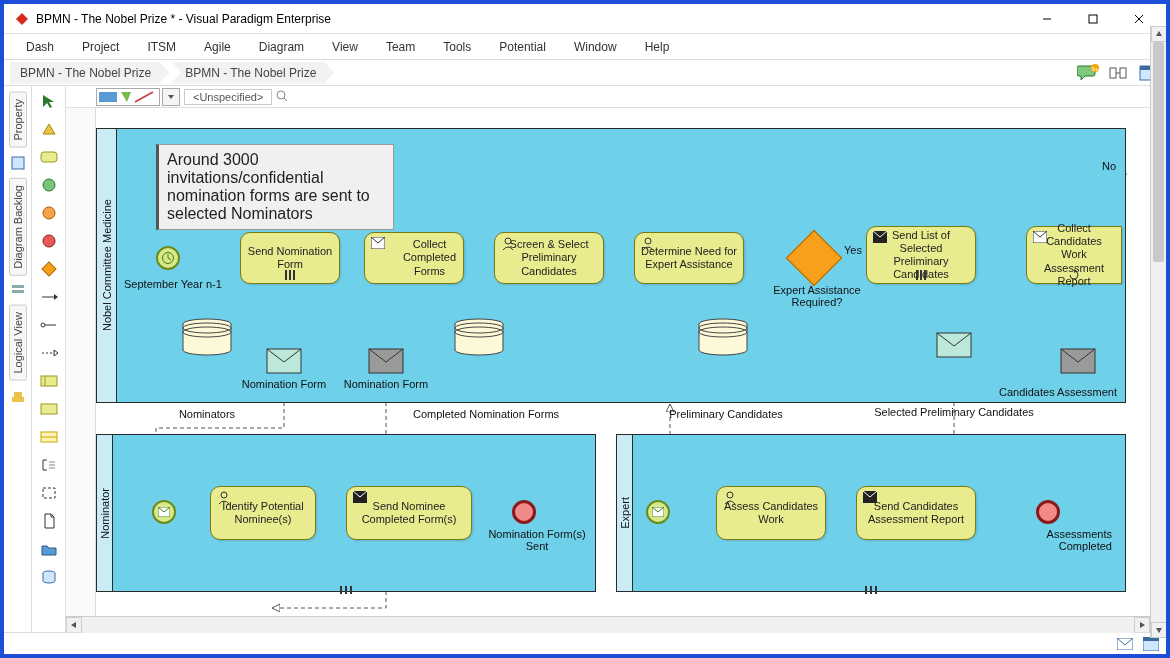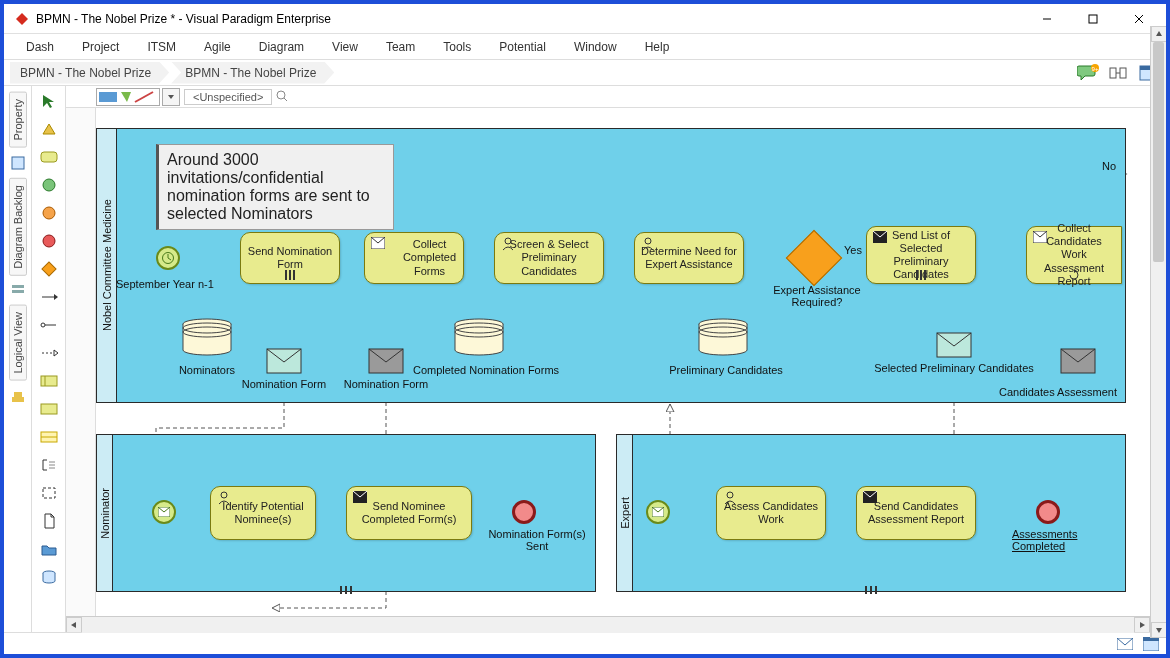--- a/index.html
+++ b/index.html
@@ -61,21 +61,21 @@
   .task .loop { position:absolute; left:50%; bottom:2px; transform:translateX(-50%); width:12px; height:12px;}
   
   .startevent { position:absolute; width:24px; height:24px; border:2px solid #6a8a1a; border-radius:50%; background:#d6ea8a; display:flex; align-items:center; justify-content:center;}
   .msgstart { position:absolute; width:24px; height:24px; border:2px solid #6a8a1a; border-radius:50%; background:#d6ea8a; display:flex; align-items:center; justify-content:center;}
   .endevent { position:absolute; width:24px; height:24px; border:3px solid #8a1a1a; border-radius:50%; background:#f28a8a; }
   
   .gateway { position:absolute; width:40px; height:40px; transform:rotate(45deg); background:#f8a01c; border:1px solid #aa6a00; }
   
   .datastore { position:absolute; width:54px; height:40px; }
   .datastore svg { width:100%; height:100%; }
-  .ds-label { position:absolute; font-size:11px; color:#111; text-align:center; transform:translateX(-50%);}
+  .ds-label { position:absolute; font-size:11px; color:#111; text-align:center; transform:translateX(-50%);margin-top:44px;}
   
   .msgart { position:absolute; width:36px; height:26px; }
   .msgart svg { width:100%; height:100%; }
   .msg-label { position:absolute; font-size:11px; color:#111; text-align:center; transform:translateX(-50%);}
   
   .annotation { position:absolute; background:#f0f0f0; border:1px solid #999; border-left:3px solid #555; padding:6px 8px; font-size:16px; color:#222; }
   
   .freelabel { position:absolute; font-size:11px; color:#111; }
   
   .mi { position:absolute; left:50%; bottom:3px; transform:translateX(-50%); display:flex; gap:2px;}
@@ -371,21 +371,21 @@
 
           <div class="annotation" style="left:60px; top:36px; width:238px;">Around 3000 invitations/confidential nomination forms are sent to selected Nominators</div>
 
           <div class="startevent" style="left:60px; top:138px;">
             <svg width="14" height="14">
                 <circle cx="7" cy="7" r="5.5" fill="none" stroke="#4a7a1a"></circle>
                 <line x1="7" y1="7" x2="7" y2="3" stroke="#4a7a1a"></line>
                 <line x1="7" y1="7" x2="10" y2="9" stroke="#4a7a1a"></line>
               </svg>
           </div>
-          <div class="freelabel" style="left:20px; top:170px;">September Year n-1</div>
+          <div class="freelabel" style="left:28px; top:170px;">September Year n-1</div>
 
           <div class="task" style="left:144px; top:124px; width:100px; height:52px;">
             <span>Send Nomination Form</span>
             <div class="mi">
                 <span></span>
                 <span></span>
                 <span></span>
               </div>
           </div>
           <div class="task" style="left:268px; top:124px; width:100px; height:52px;padding-left:37px;">
@@ -543,21 +543,21 @@
             <span>Send Candidates Assessment Report</span>
           </div>
           <div class="task" style="left:620px; top:378px; width:110px; height:54px;">
             <div class="marker"><svg width="14" height="14">
                   <circle cx="7" cy="4" r="3" fill="none" stroke="#333"></circle>
                   <path d="M2 13 q5 -6 10 0" fill="none" stroke="#333"></path>
                 </svg></div>
             <span>Assess Candidates Work</span>
           </div>
           <div class="endevent" style="left:940px; top:392px;"></div>
-          <div class="freelabel" style="left:916px; top:420px; width:100px; text-align:left;text-decoration:underline;">Assessments Completed</div>
+          <div class="freelabel" style="left:916px; top:420px; width:100px; text-align:right;">Assessments Completed</div>
 
         </div>
       </div>
 
       <div class="vscroll">
         <div class="arrow">
             <svg width="8" height="8">
               <polygon points="4,1 7,6 1,6" fill="#555"></polygon>
             </svg>
           </div>

